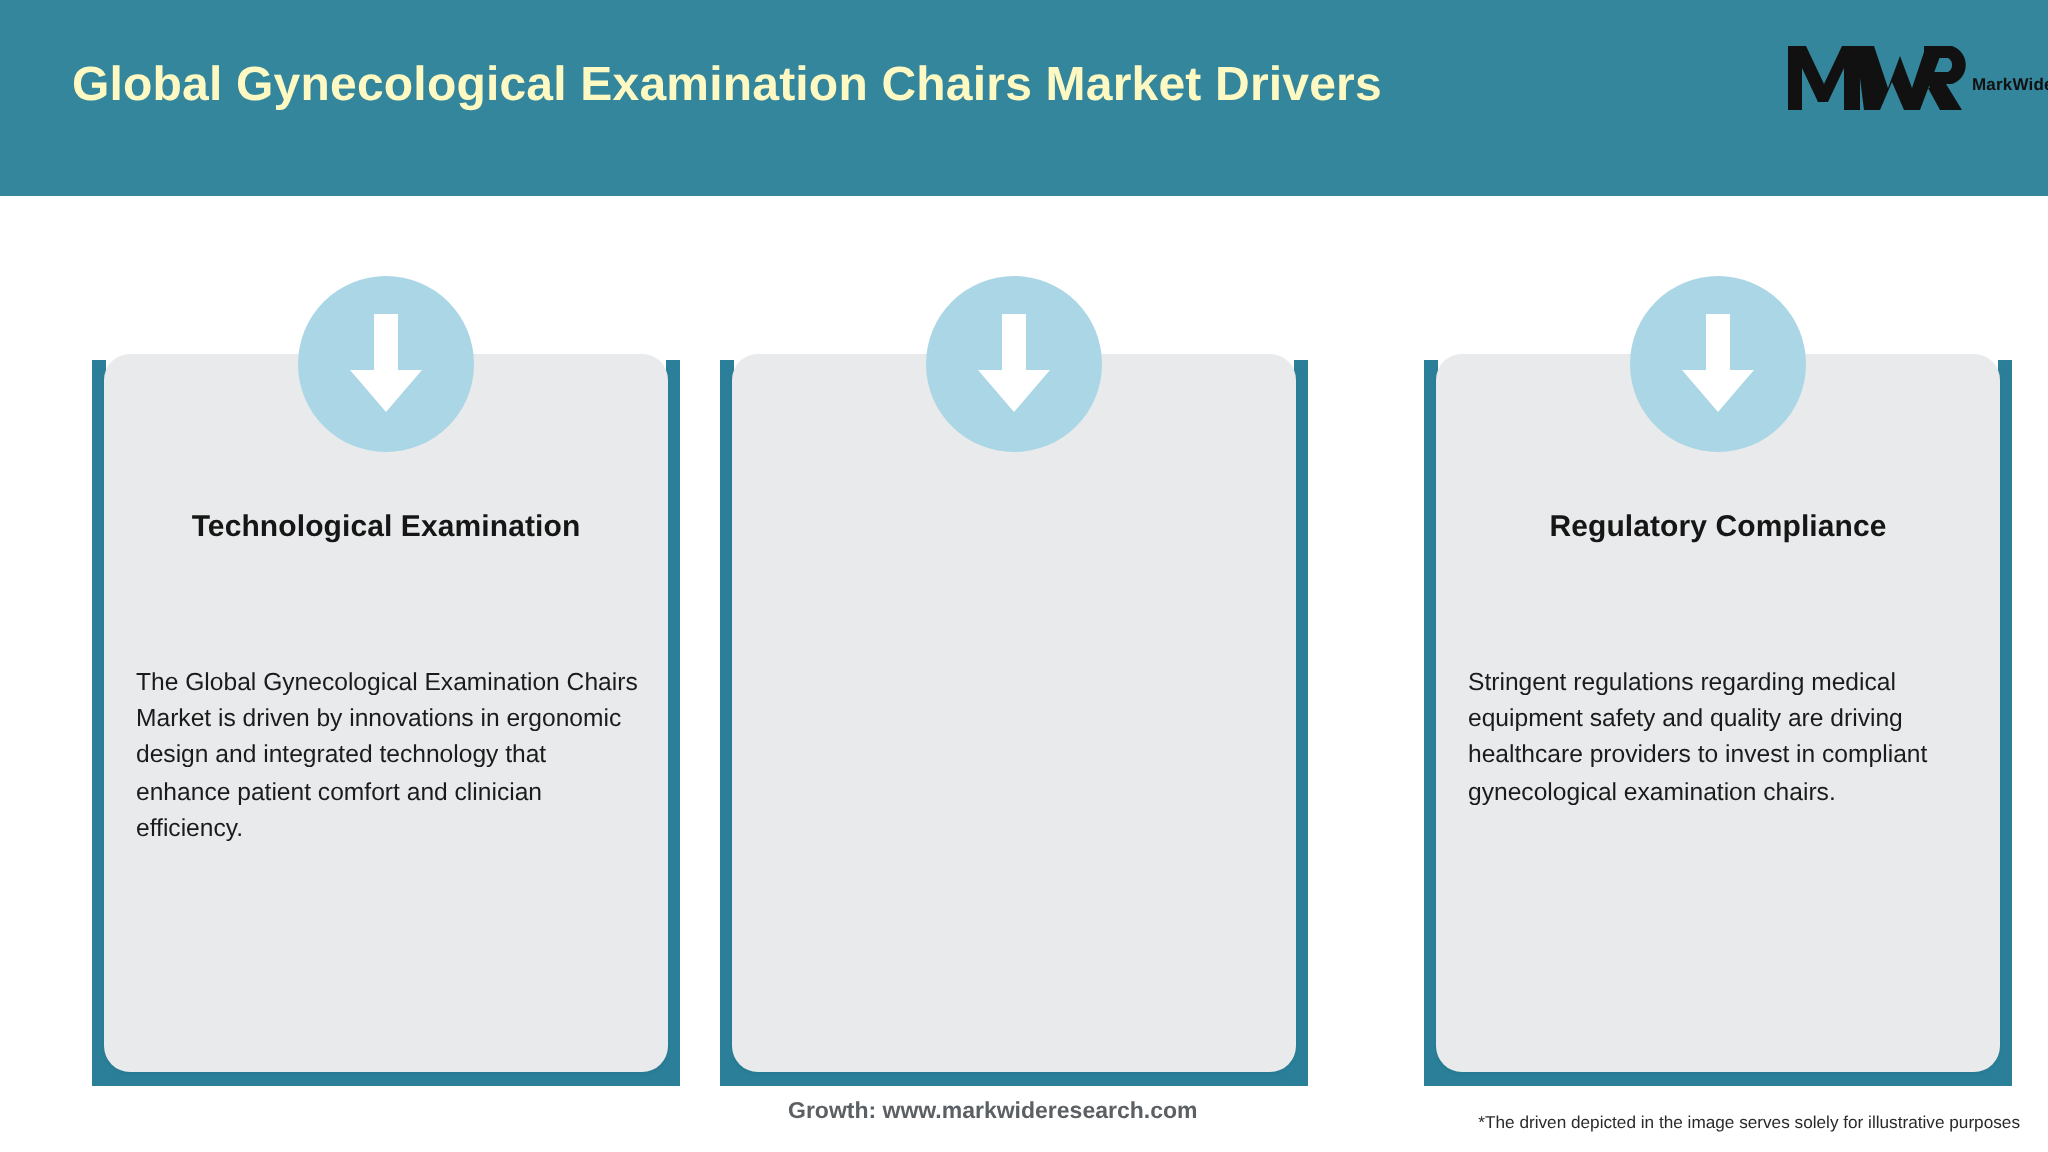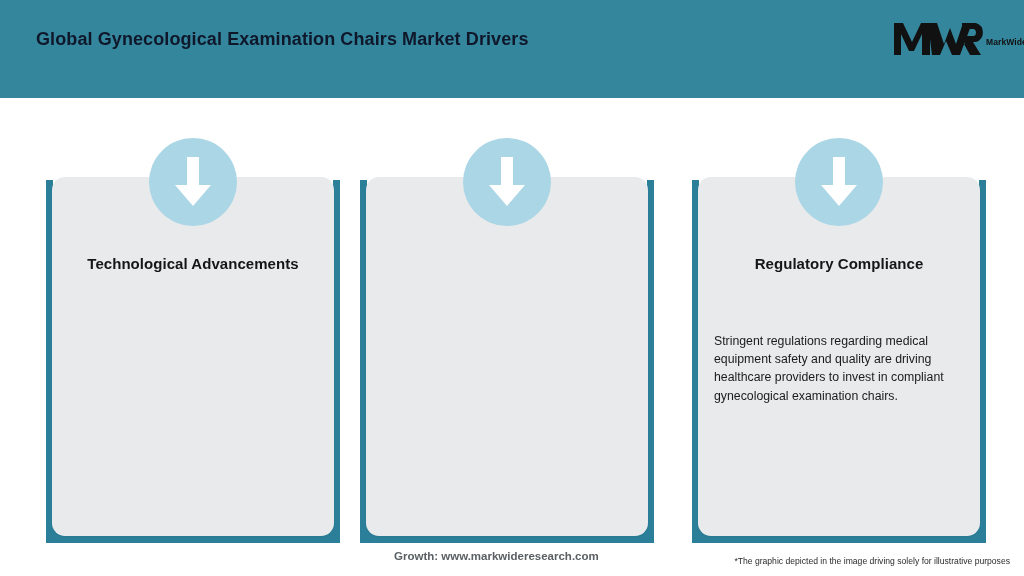--- a/index.html
+++ b/index.html
@@ -19,23 +19,23 @@
   
   .header {
     position:absolute;
     left:0; top:0;
     width:1024px; height:98px;
     background:#34869c;
   }
   .header-title {
     position:absolute;
     left:36px; top:29px;
-    font-size:18px;
-    font-weight:bold;
-    color:#0f172a;
+    font-size:24px;
+    font-weight:bold;
+    color:#fef9c3;
     letter-spacing:0.1px;
     white-space:nowrap;
   }
   .logo {
     position:absolute;
     right:26px; top:10px;
     width:104px; height:62px;
     display:flex;
     flex-direction:row;
     align-items:center;
@@ -66,21 +66,21 @@
     width:1024px; height:440px;
   }
   .col {
     position:absolute;
     top:0;
     width:294px;
     height:440px;
   }
   .col.c1 { left:46px; }
   .col.c2 { left:360px; }
-  .col.c3 { left:692px; }
+  .col.c3 { left:712px; }
 
   
   .frame {
     position:absolute;
     left:0;
     top:82px;
     width:294px;
     height:363px;
   }
   .frame-bar {
@@ -199,21 +199,22 @@
 
     <div class="col c1">
       <div class="frame">
         <div class="frame-bar frame-left"></div>
         <div class="frame-bar frame-right"></div>
         <div class="frame-bar frame-bottom"></div>
         <div class="frame-corner-l"></div>
         <div class="frame-corner-r"></div>
       </div>
       <div class="card">
-        <div class="card-title">Technological Advancements</div>
+        <div class="card-title">Technological Examination</div>
+        <div class="card-body">The Global Gynecological Examination Chairs Market is driven by innovations in ergonomic design and integrated technology that enhance patient comfort and clinician efficiency.</div>
       </div>
       <div class="badge">
         <svg width="38" height="50" viewBox="0 0 38 50" xmlns="http://www.w3.org/2000/svg">
           <polygon fill="#ffffff" points="13,0 25,0 25,28 37,28 19,49 1,28 13,28"></polygon>
         </svg>
       </div>
     </div>
 
     <div class="col c2">
       <div class="frame">
@@ -247,15 +248,15 @@
       <div class="badge">
         <svg width="38" height="50" viewBox="0 0 38 50" xmlns="http://www.w3.org/2000/svg">
           <polygon fill="#ffffff" points="13,0 25,0 25,28 37,28 19,49 1,28 13,28"></polygon>
         </svg>
       </div>
     </div>
 
   </div>
 
   <div class="footer-source">Growth: www.markwideresearch.com</div>
-  <div class="footer-note">*The graphic depicted in the image driving solely for illustrative purposes</div>
+  <div class="footer-note">*The driven depicted in the image serves solely for illustrative purposes</div>
 
 </div>
 
 </body></html>

